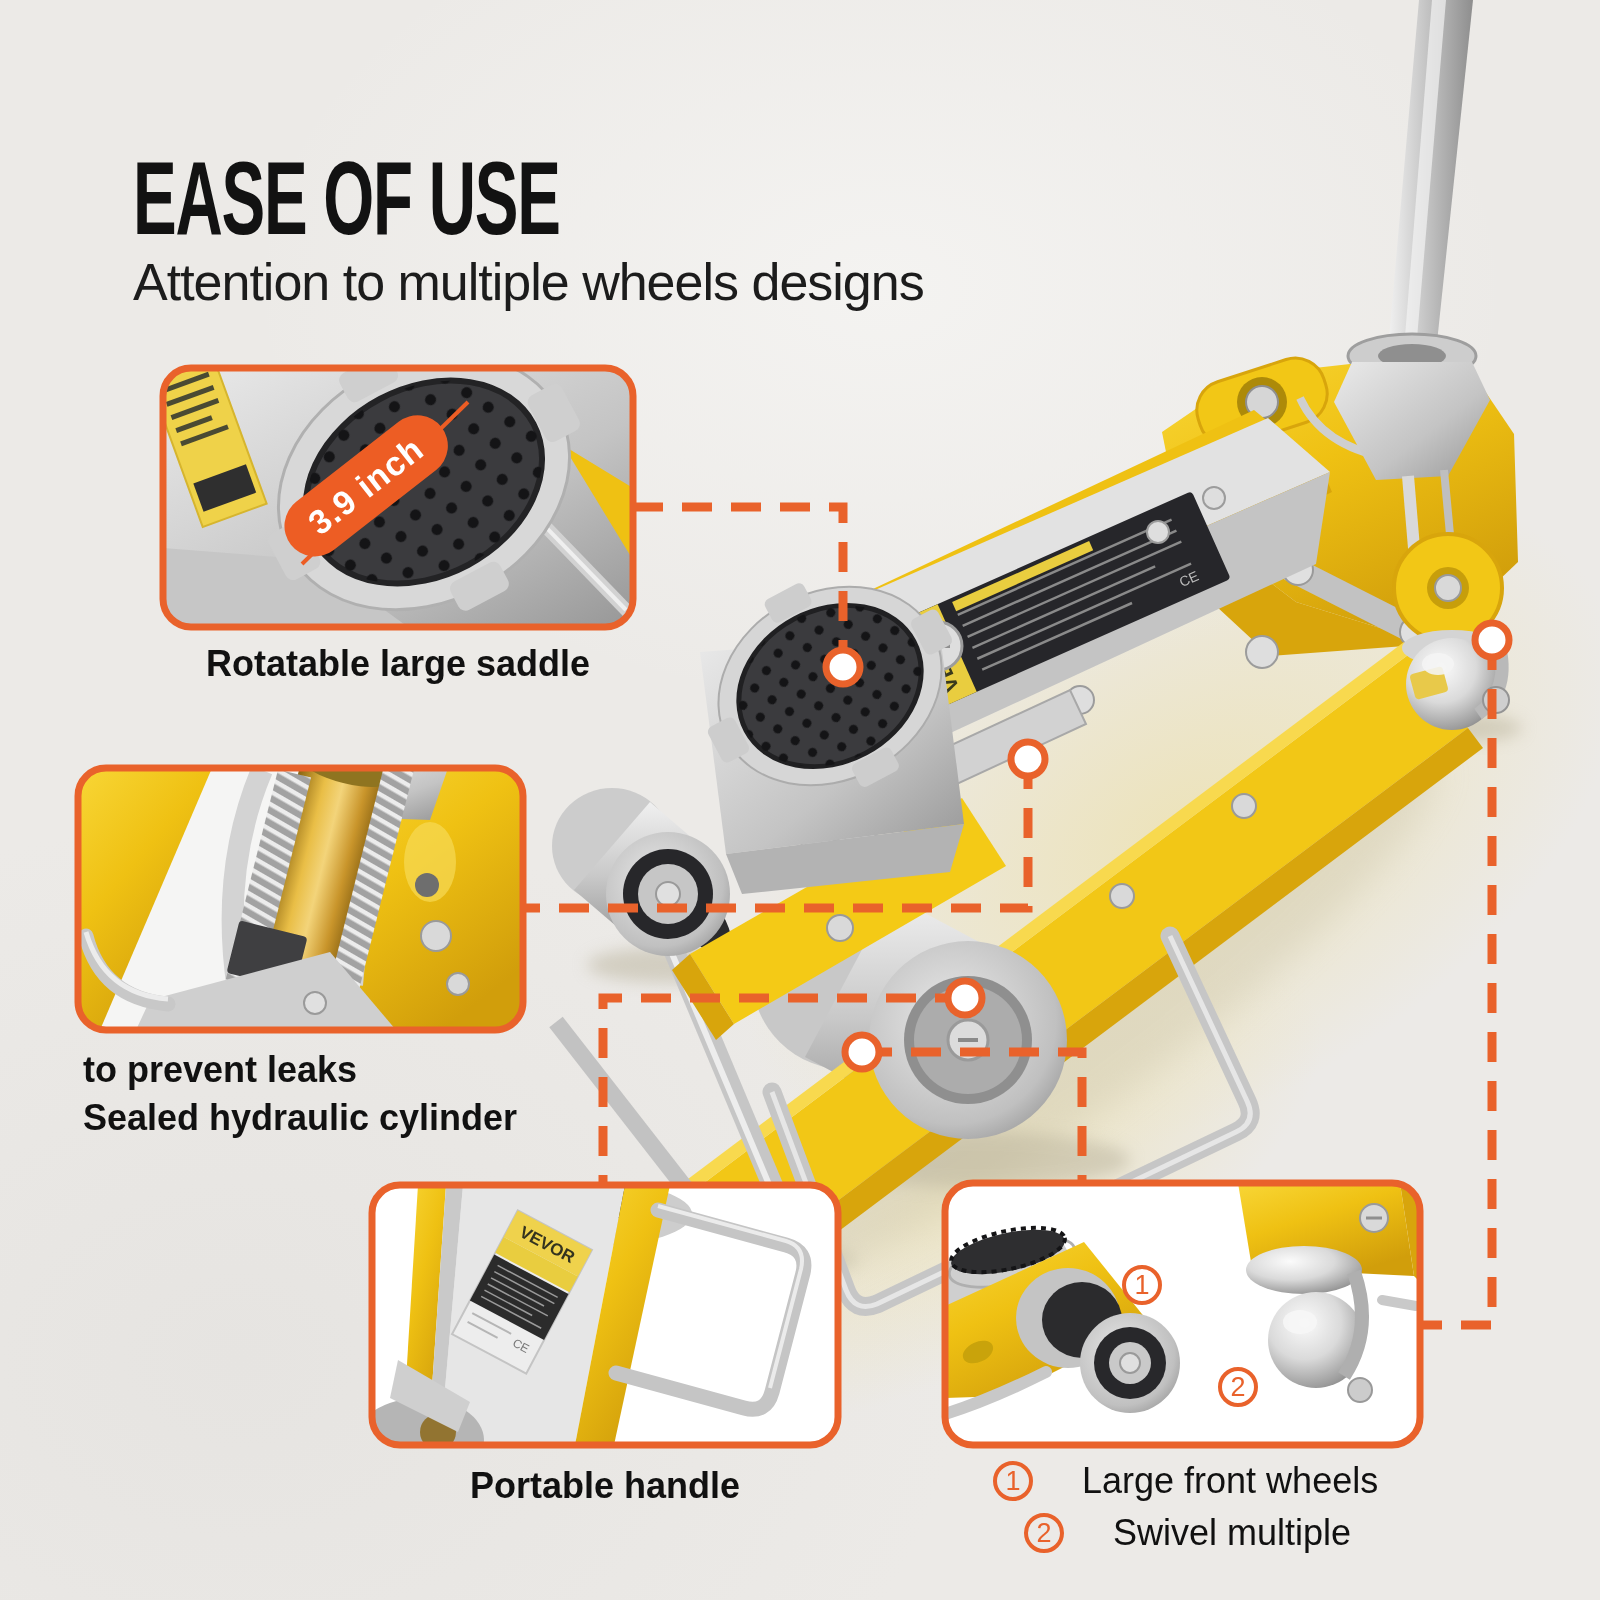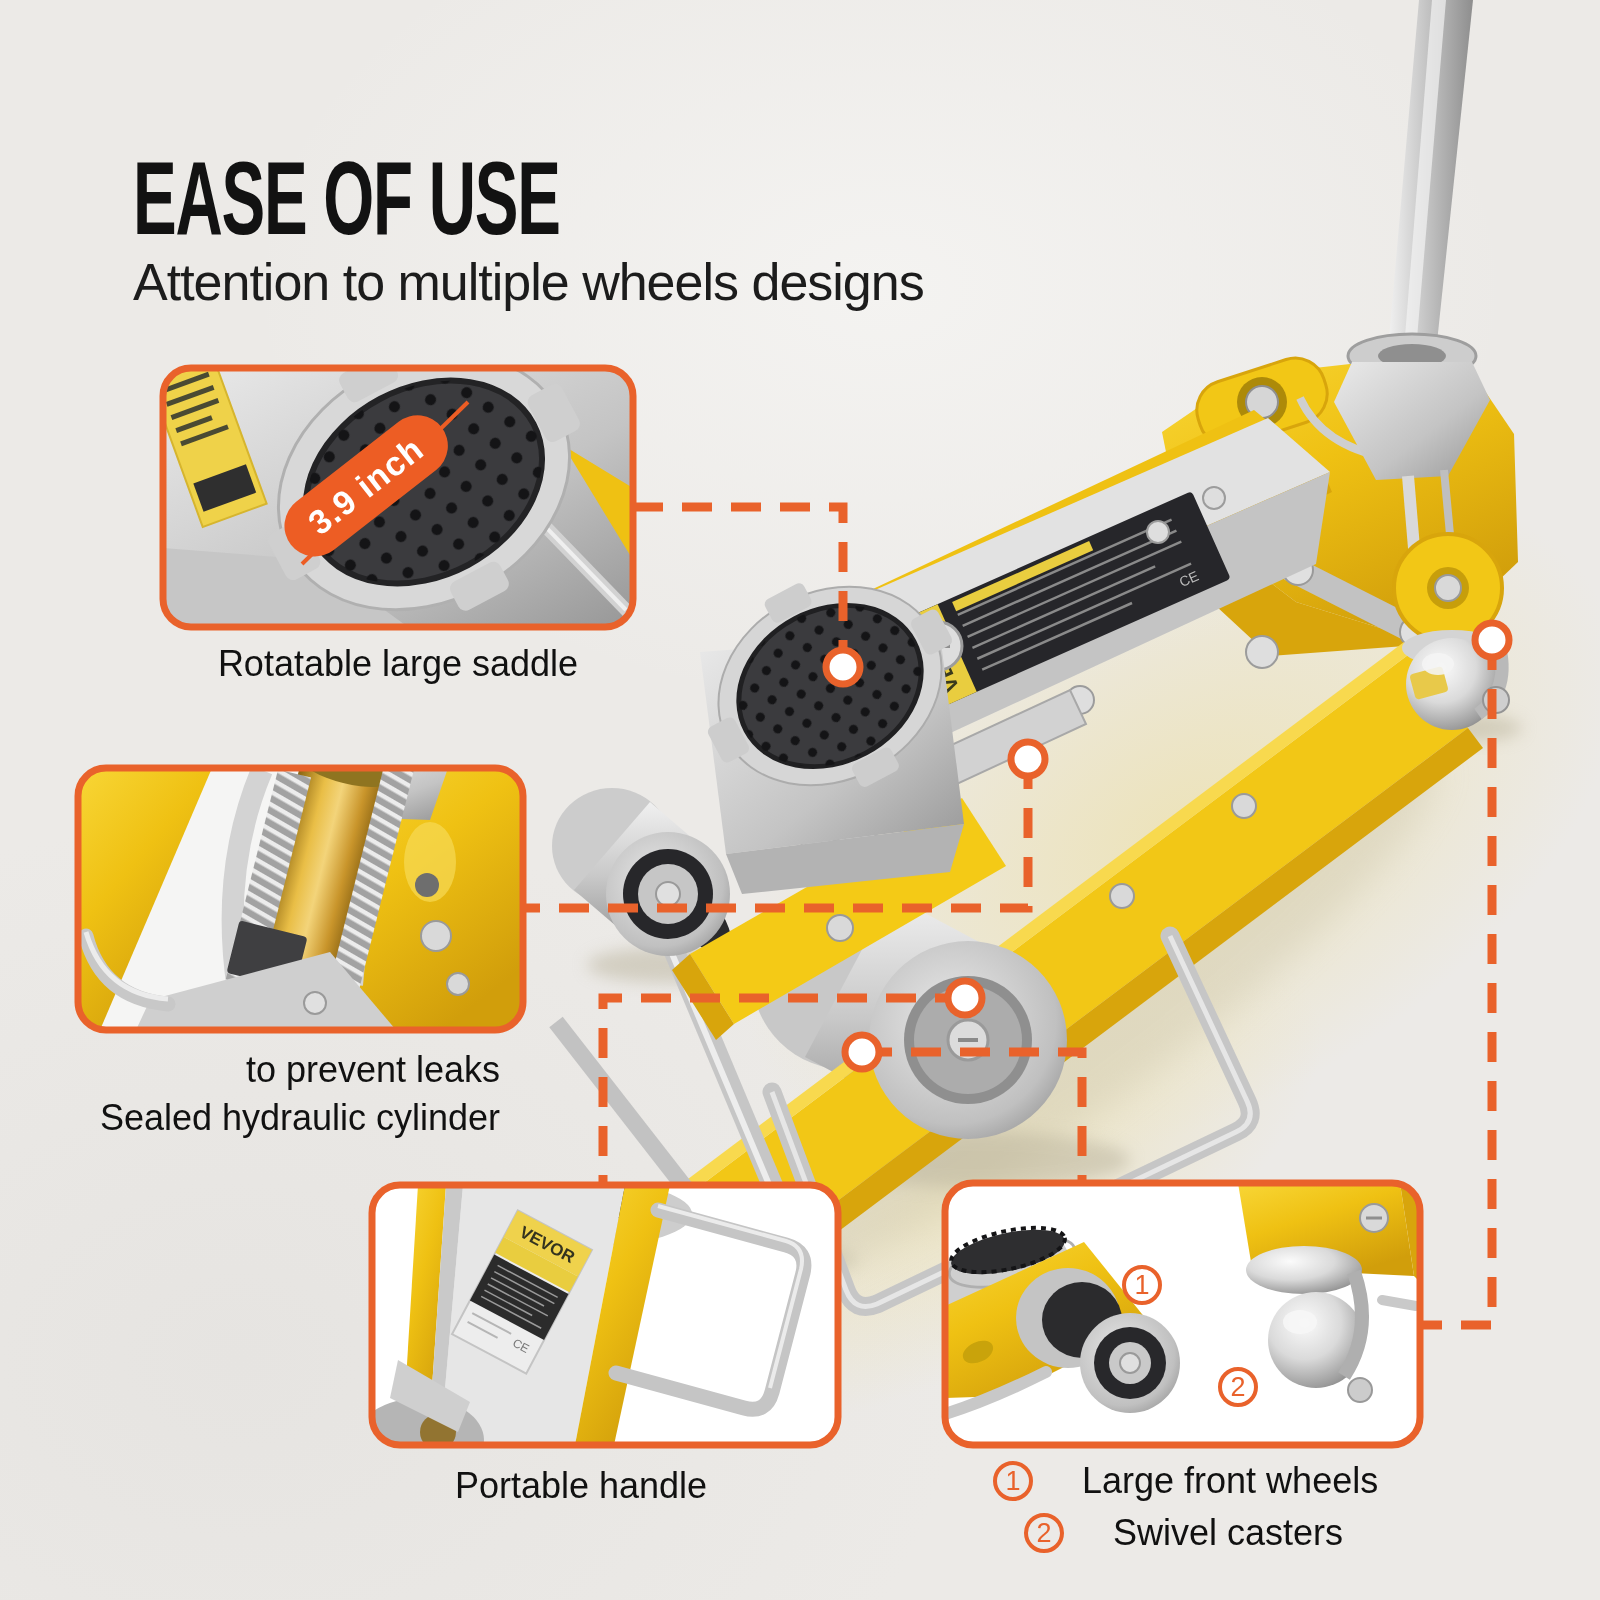--- a/index.html
+++ b/index.html
@@ -6,21 +6,21 @@
   .stage{position:relative;width:1600px;height:1600px;overflow:hidden;
          font-family:"Liberation Sans",sans-serif;background:
          radial-gradient(900px 600px at 55% 18%, #F4F3F1 0%, rgba(244,243,241,0) 70%),
          radial-gradient(1200px 900px at 15% 85%, #E6E4E1 0%, rgba(230,228,225,0) 60%),
          #ECEAE7;}
   .stage svg{position:absolute;left:0;top:0;}
   .ovl{position:absolute;color:#141414;}
   .title{left:133px;top:146px;font-size:104px;font-weight:800;letter-spacing:-2px;
          transform:scaleX(.63);transform-origin:left top;white-space:nowrap;color:#121212;line-height:1;}
   .subtitle{left:133px;top:252px;font-size:52px;font-weight:400;letter-spacing:-1px;color:#1c1c1c;white-space:nowrap;}
-  .caption{font-size:36px;font-weight:400;color:#111;text-align:right;white-space:nowrap;
+  .caption{font-size:36px;font-weight:700;color:#111;text-align:left;white-space:nowrap;
            transform:translate(-50%,-50%);line-height:48px;}
   .badge{transform:translate(-50%,-50%) rotate(-38deg);background:#ED5D24;color:#fff;
          font-size:34px;font-weight:700;padding:11px 28px;border-radius:34px;white-space:nowrap;letter-spacing:1px;}
   .numrow{display:flex;align-items:center;gap:14px;transform:translateY(-50%);}
   .numrow .lbl{font-size:36px;color:#111;white-space:nowrap;margin-left:35px;}
   .numcircle{display:flex;align-items:center;justify-content:center;width:40px;height:40px;
          border:4px solid #E9622B;border-radius:50%;color:#E9622B;font-size:27px;font-weight:400;box-sizing:border-box;}
   .marker{position:absolute;display:flex;align-items:center;justify-content:center;width:40px;height:40px;
          border:4px solid #E9622B;border-radius:50%;color:#E9622B;font-size:27px;background:#fff;
          transform:translate(-50%,-50%);box-sizing:border-box;}
@@ -417,27 +417,27 @@
 
 <div class="ovl badge" style="left:366px;top:486px;">3.9 inch</div>
 
 <div class="ovl caption" style="left:398px;top:664px;">Rotatable large saddle</div>
 
 <div class="ovl caption" style="left:300px;top:1094px;">
   <div>to prevent leaks</div>
   <div>Sealed hydraulic cylinder</div>
 </div>
 
-<div class="ovl caption" style="left:581px;top:1486px;">Portable handle</div>
+<div class="ovl caption" style="left:605px;top:1486px;">Portable handle</div>
 
 <div class="ovl numrow" style="left:993px;top:1481px;">
   <span class="numcircle">1</span>
   <span class="lbl">Large front wheels</span>
 </div>
 <div class="ovl numrow" style="left:1024px;top:1533px;">
   <span class="numcircle">2</span>
-  <span class="lbl">Swivel casters</span>
+  <span class="lbl">Swivel multiple</span>
 </div>
 
 <span class="marker" style="left:1142px;top:1285px;">1</span>
 <span class="marker" style="left:1238px;top:1387px;">2</span>
 
 </div>
 
 </body></html>

